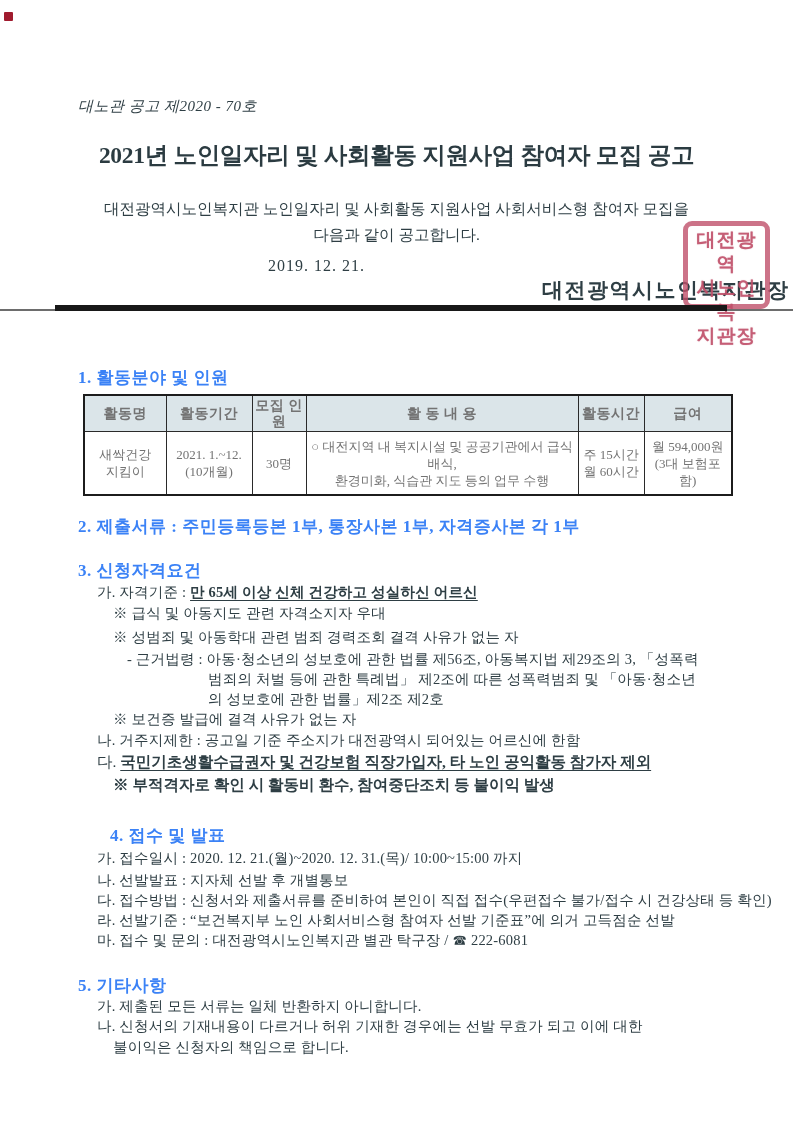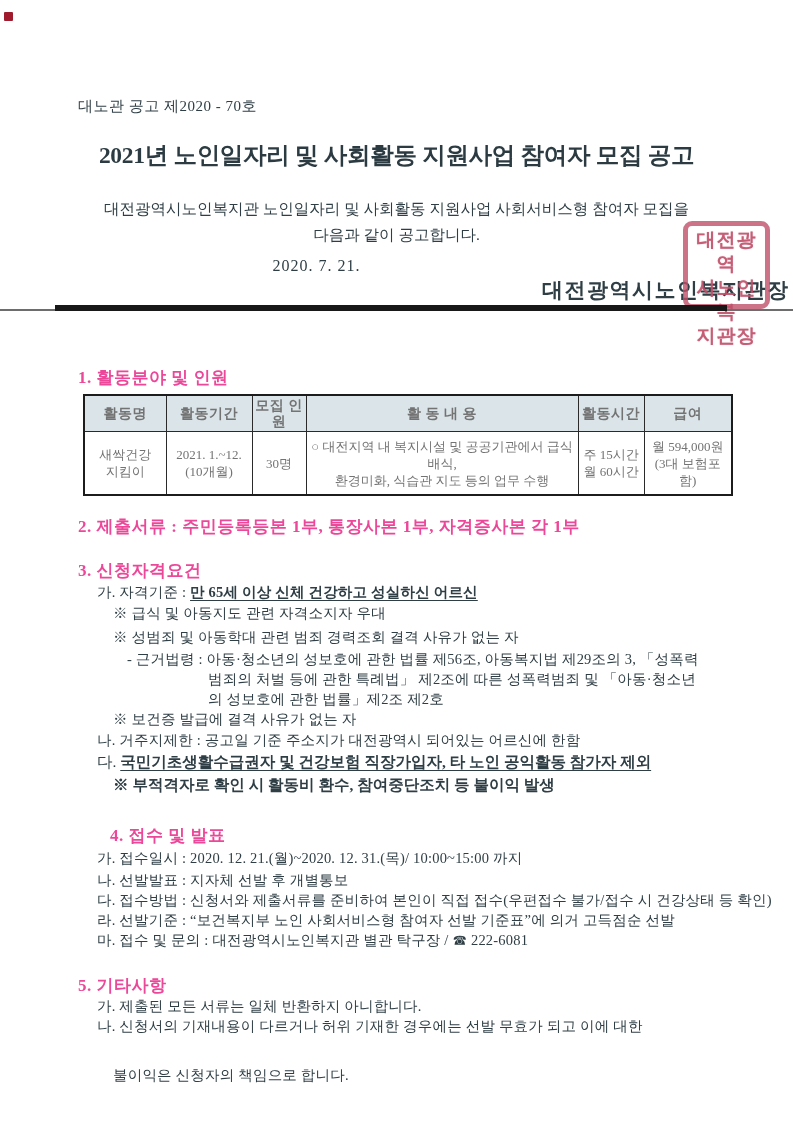--- a/index.html
+++ b/index.html
@@ -11,21 +11,21 @@
     font-family:"Liberation Serif","DejaVu Serif",serif;
     color:#2e3e44;
     overflow:hidden;
   }
   .abs{position:absolute;}
   .nowrap{white-space:nowrap;}
   .scan-mark{
     left:4px;top:12px;width:9px;height:9px;
     background:#a01b2e;border-radius:1px;
   }
-  .doc-number{left:78px;top:97px;font-size:15px;letter-spacing:.5px;}
+  .doc-number{left:78px;top:97px;font-size:15px;letter-spacing:.5px;font-style:italic;}
   .doc-title{
     left:10px;top:139px;width:773px;
     text-align:center;font-size:23.5px;font-weight:bold;
     letter-spacing:-.3px;color:#2b3b41;
   }
   .doc-subtitle{left:10px;top:196px;width:773px;text-align:center;
     font-size:15.5px;line-height:26px;}
   .doc-date{left:0;top:257px;width:633px;text-align:center;font-size:16px;letter-spacing:1px;}
   .doc-signer{left:542px;top:276px;font-size:21px;font-weight:600;letter-spacing:1.5px;}
   .stamp{
@@ -34,21 +34,21 @@
     border-radius:9px;
     padding:2px 0 0 0;
     text-align:center;
     color:rgba(191,80,106,.85);
     font-weight:bold;font-size:19px;line-height:24px;letter-spacing:1px;
     text-shadow:0 0 1px rgba(191,80,106,.5);
   }
   .rule-thin{left:0;top:309px;width:793px;height:2px;background:#6d6d6d;}
   .rule-thick{left:55px;top:305px;width:672px;height:6px;background:#181818;}
 
-  .sec-heading{font-size:17px;font-weight:bold;letter-spacing:.5px;color:#ec4899;white-space:nowrap;}
+  .sec-heading{font-size:17px;font-weight:bold;letter-spacing:.5px;color:#3b82f6;white-space:nowrap;}
   .line{font-size:14.5px;letter-spacing:.2px;white-space:nowrap;}
   .emph{font-weight:bold;text-decoration:underline;text-underline-offset:3px;}
   .line-big{font-size:15.5px;white-space:nowrap;}
   .bold{font-weight:bold;}
 
   table.activity{
     border-collapse:collapse;table-layout:fixed;
     width:648px;
     border:2.5px solid #1c1c1c;
     font-size:13px;color:#737373;
@@ -72,21 +72,21 @@
 <div class="page">
 
   <div class="abs scan-mark"></div>
 
   <div class="abs doc-number nowrap">대노관 공고 제2020 - 70호</div>
   <div class="abs doc-title">2021년 노인일자리 및 사회활동 지원사업 참여자 모집 공고</div>
   <div class="abs doc-subtitle">
     <div>대전광역시노인복지관 노인일자리 및 사회활동 지원사업 사회서비스형 참여자 모집을</div>
     <div>다음과 같이 공고합니다.</div>
   </div>
-  <div class="abs doc-date">2020. 7. 21.</div>
+  <div class="abs doc-date">2019. 12. 21.</div>
   <div class="abs doc-signer nowrap">대전광역시노인복지관장</div>
 
   <div class="abs stamp">
     <div>대전광역</div>
     <div>시노인복</div>
     <div>지관장</div>
   </div>
 
   <div class="abs rule-thin"></div>
   <div class="abs rule-thick"></div>
@@ -156,15 +156,15 @@
   <div class="abs sec-heading" style="left:78px;top:824px;margin-left:32px;">4. 접수 및 발표</div>
   <div class="abs line" style="left:97px;top:849px;">가. 접수일시 : 2020. 12. 21.(월)~2020. 12. 31.(목)/ 10:00~15:00 까지</div>
   <div class="abs line" style="left:97px;top:871px;">나. 선발발표 : 지자체 선발 후 개별통보</div>
   <div class="abs line" style="left:97px;top:891px;">다. 접수방법 : 신청서와 제출서류를 준비하여 본인이 직접 접수(우편접수 불가/접수 시 건강상태 등 확인)</div>
   <div class="abs line" style="left:97px;top:911px;">라. 선발기준 : “보건복지부 노인 사회서비스형 참여자 선발 기준표”에 의거 고득점순 선발</div>
   <div class="abs line" style="left:97px;top:931px;">마. 접수 및 문의 : 대전광역시노인복지관 별관 탁구장 / ☎ 222-6081</div>
 
   <div class="abs sec-heading" style="left:78px;top:974px;">5. 기타사항</div>
   <div class="abs line" style="left:97px;top:997px;">가. 제출된 모든 서류는 일체 반환하지 아니합니다.</div>
   <div class="abs line" style="left:97px;top:1017px;">나. 신청서의 기재내용이 다르거나 허위 기재한 경우에는 선발 무효가 되고 이에 대한</div>
-  <div class="abs line" style="left:113px;top:1066px;">불이익은 신청자의 책임으로 합니다.</div>
+  <div class="abs line" style="left:113px;top:1038px;">불이익은 신청자의 책임으로 합니다.</div>
 
 </div>
 
 </body></html>

